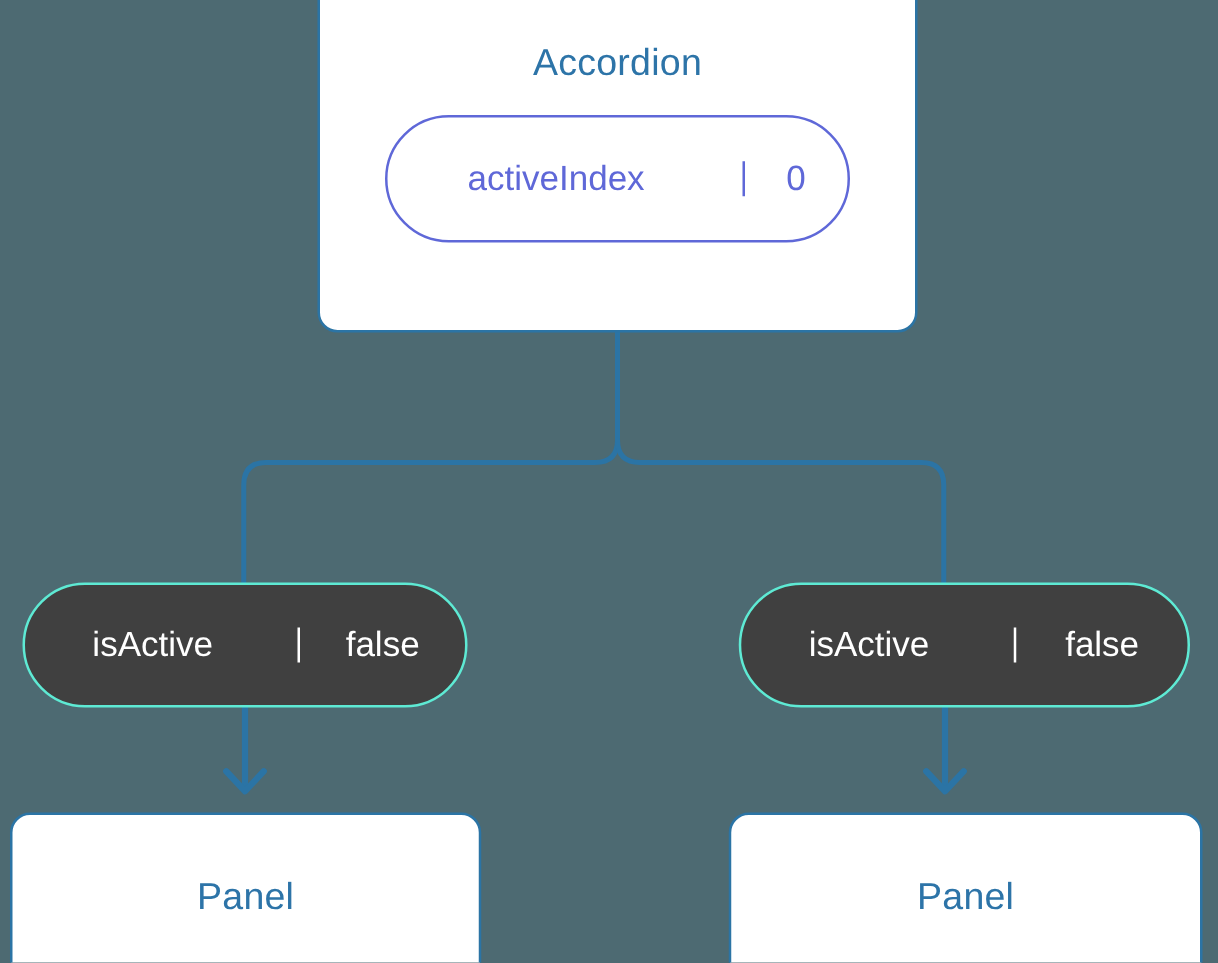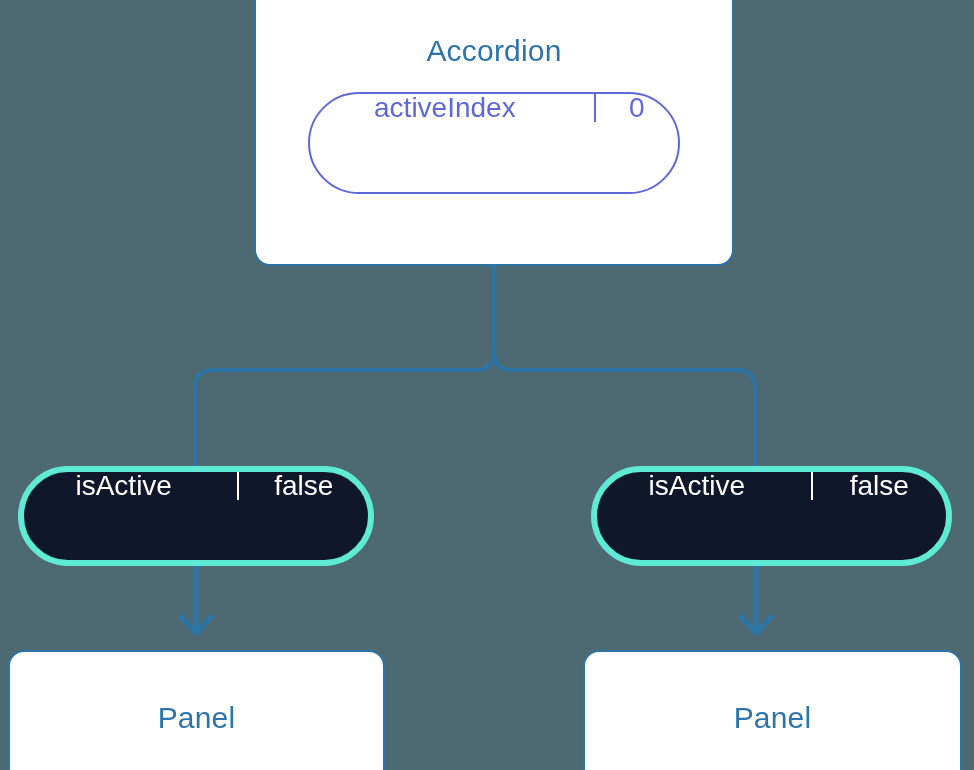--- a/index.html
+++ b/index.html
@@ -79,21 +79,21 @@
     height: 136px;
     justify-content: center;
     padding-top: 0;
   }
 
   
   .pill {
     position: absolute;
     box-sizing: border-box;
     display: flex;
-    align-items: flex-start;
+    align-items: center;
     border-radius: 999px;
     overflow: hidden;
     white-space: nowrap;
     gap: 14px;
   }
   .pill .pill-key,
   .pill .pill-val {
     display: flex;
     align-items: center;
     justify-content: center;
@@ -109,22 +109,22 @@
   .pill--outline .pill-key,
   .pill--outline .pill-val {
     color: #5f68d8;
   }
   .pill--outline .pill-val {
     border-left: 2px solid #5f68d8;
   }
 
   
   .pill--filled {
-    border: 6px solid #5eead4;
-    background: #0f172a;
+    border: 2px solid #5eead4;
+    background: #404040;
   }
   .pill--filled .pill-key,
   .pill--filled .pill-val {
     color: #ffffff;
   }
   .pill--filled .pill-val {
     border-left: 2px solid #ffffff;
   }
 
   #pill-activeindex {

